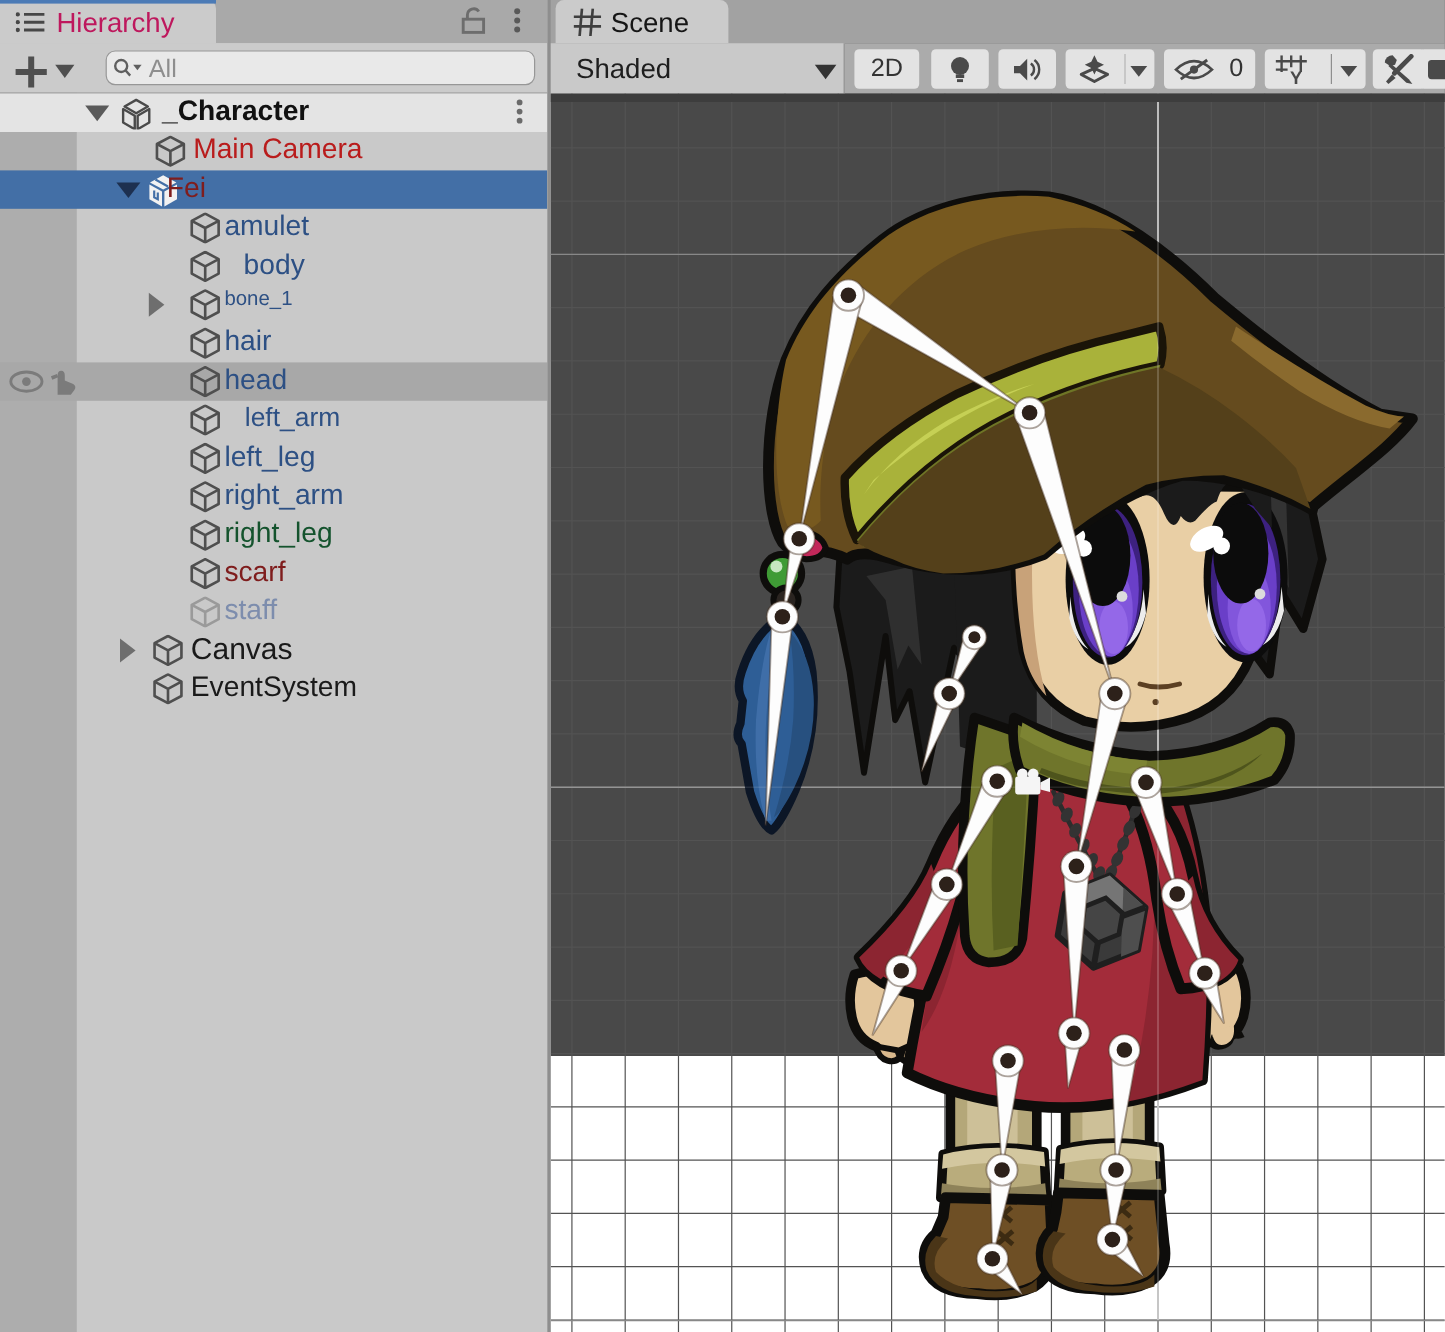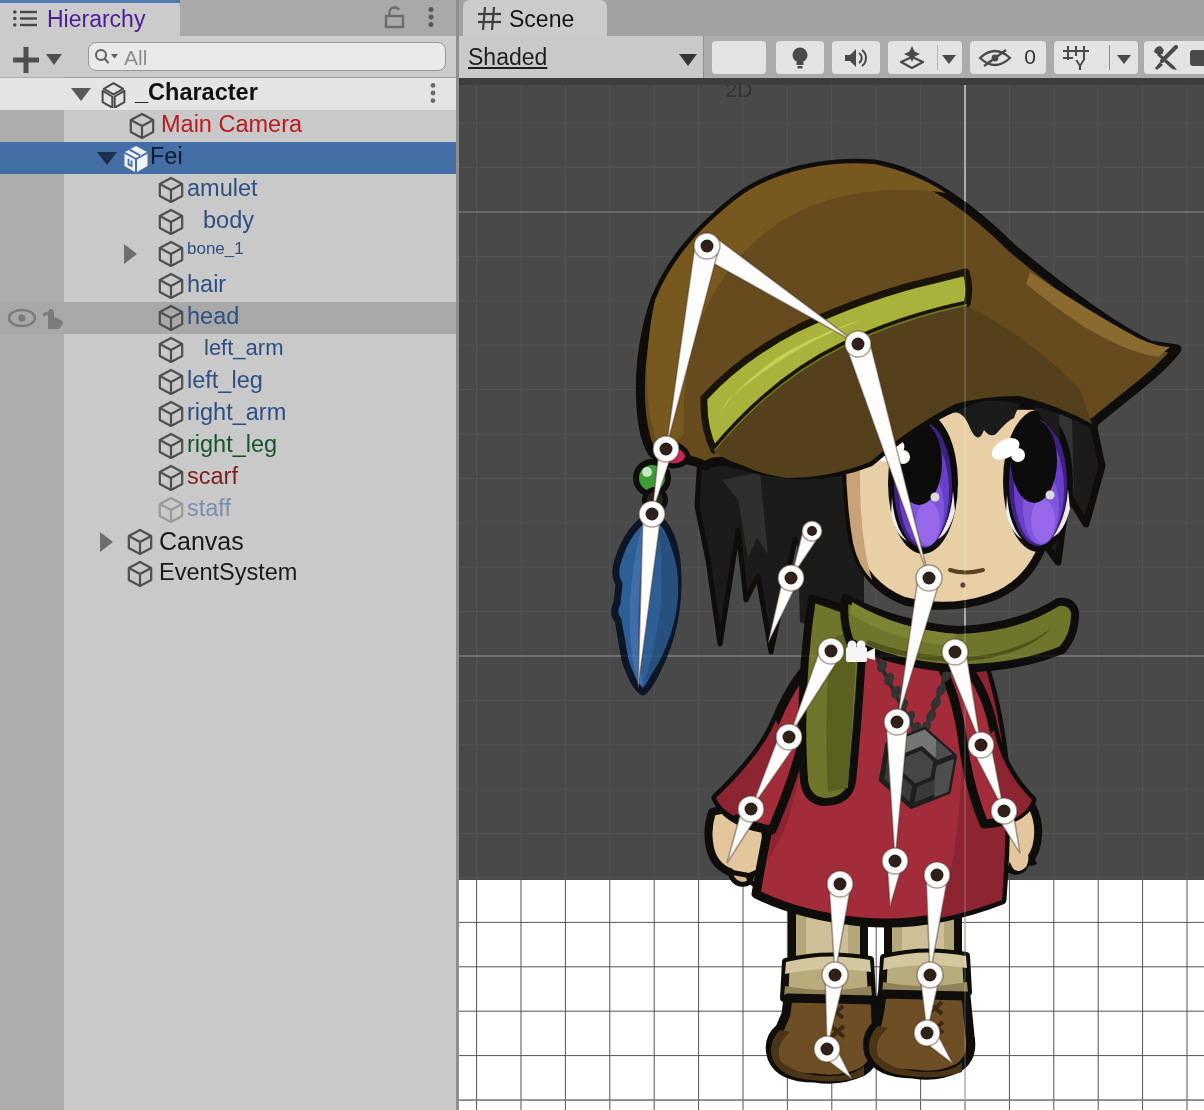--- a/index.html
+++ b/index.html
@@ -21,21 +21,21 @@
         <line x1="7" y1="3" x2="24" y2="3"></line>
         <line x1="7" y1="9.5" x2="24" y2="9.5"></line>
         <line x1="7" y1="16" x2="24" y2="16"></line>
       </g>
     <g fill="#474747">
         <circle cx="1.8" cy="3" r="1.8"></circle>
         <circle cx="1.8" cy="9.5" r="1.8"></circle>
         <circle cx="1.8" cy="16" r="1.8"></circle>
       </g>
   </svg>
-  <div class="abs" style="left:47px;top:6px;font-size:23px;color:#4c1d95;">Hierarchy</div>
+  <div class="abs" style="left:47px;top:6px;font-size:23px;color:#be185d;">Hierarchy</div>
 
   <svg class="abs" style="left:384px;top:5px" width="22" height="24" viewBox="0 0 22 24">
     <rect x="2" y="11" width="17" height="11" fill="none" stroke="#6d6d6d" stroke-width="2.4"></rect>
     <path d="M5.5 11 V7.5 A5.2 5.2 0 0 1 15 4.6" fill="none" stroke="#6d6d6d" stroke-width="2.4"></path>
   </svg>
 
   <svg class="abs" style="left:426px;top:6px" width="10" height="24" viewBox="0 0 10 24">
     <g fill="#595959">
         <circle cx="5" cy="3.4" r="2.5"></circle>
         <circle cx="5" cy="11" r="2.5"></circle>
@@ -87,21 +87,21 @@
 <div class="abs" style="left:0;top:142px;width:456px;height:32px;background:#436fa6;"></div>
 <div class="abs" style="left:97px;top:152px;width:0;height:0;border-left:10px solid transparent;border-right:10px solid transparent;border-top:13px solid #1d3050;"></div>
 <svg class="abs" style="left:122px;top:144.5px" width="28" height="28" viewBox="0 0 28 28">
         <g fill="#f2f2f2">
           <path d="M14 1 L25 7 L14 13 L3 7 Z"></path>
           <path d="M2.5 8.8 L13 14.6 V27 L2.5 21 Z"></path>
           <path d="M25.5 8.8 L15 14.6 V27 L25.5 21 Z"></path>
         </g>
         <path d="M7.5 4.6 L18 10.4 M9.5 15.5 V21 L6.5 19.5 V13.8" stroke="#436fa6" stroke-width="1.8" fill="none"></path>
       </svg>
-<div class="abs" style="left:150px;top:143px;font-size:23.5px;color:#0f172a;text-align:center;">Fei</div>
+<div class="abs" style="left:139px;top:143px;font-size:23.5px;color:#7f1d1d;text-align:center;">Fei</div>
 <svg class="abs" style="left:158px;top:177.0px" width="26" height="26" viewBox="0 0 26 26">
         <path d="M13.0 1.0 L24.2 7.0 L24.2 19.0 L13.0 25.0 L1.8 19.0 L1.8 7.0 Z" fill="none" stroke="#4f4f4f" stroke-width="2.2" stroke-linejoin="round"></path>
         <path d="M1.8 7.0 L13.0 13.0 L24.2 7.0 M13.0 13.0 L13.0 25.0" fill="none" stroke="#4f4f4f" stroke-width="2.2" stroke-linejoin="round"></path>
       </svg>
 <div class="abs" style="left:187px;top:175px;font-size:23.5px;color:#2d5084;">amulet</div>
 <svg class="abs" style="left:158px;top:209.0px" width="26" height="26" viewBox="0 0 26 26">
         <path d="M13.0 1.0 L24.2 7.0 L24.2 19.0 L13.0 25.0 L1.8 19.0 L1.8 7.0 Z" fill="none" stroke="#4f4f4f" stroke-width="2.2" stroke-linejoin="round"></path>
         <path d="M1.8 7.0 L13.0 13.0 L24.2 7.0 M13.0 13.0 L13.0 25.0" fill="none" stroke="#4f4f4f" stroke-width="2.2" stroke-linejoin="round"></path>
       </svg>
 <div class="abs" style="left:187px;top:207px;font-size:23.5px;color:#2d5084;margin-left:16px;">body</div>
@@ -184,25 +184,25 @@
         <line x1="16" y1="0" x2="14" y2="23"></line>
       <line x1="0" y1="7" x2="23" y2="7"></line>
         <line x1="0" y1="15" x2="23" y2="15"></line>
     </g>
   </svg>
   <div class="abs" style="left:50px;top:6px;font-size:23px;color:#161616;">Scene</div>
 
   <div class="abs" style="left:0;top:36px;width:745px;height:42px;background:#ababab;"></div>
   <div class="abs" style="left:0;top:78px;width:745px;height:7px;background:#3d3d3d;z-index:5;"></div>
   <div class="abs" style="left:0;top:36px;width:244px;height:42px;background:#c9c9c9;border-right:1px solid #8f8f8f;"></div>
-  <div class="abs" style="left:9px;top:44px;font-size:23px;color:#1e1e1e;text-decoration:underline;">Shaded</div>
+  <div class="abs" style="left:21px;top:44px;font-size:23px;color:#1e1e1e;">Shaded</div>
   <div class="abs" style="left:220px;top:54px;width:0;height:0;border-left:9px solid transparent;border-right:9px solid transparent;border-top:12px solid #333;"></div>
   <div id="btns">
       <div class="abs" style="left:253px;top:41px;width:54px;height:33px;background:#e3e3e3;border-radius:4px;">
-        <div style="position:absolute;left:0;top:4px;width:100%;text-align:center;font-size:21px;color:#333;margin-top:33px;">2D</div>
+        <div style="position:absolute;left:0;top:4px;width:100%;text-align:center;font-size:21px;color:#333;">2D</div>
       </div>
 <div class="abs" style="left:317px;top:41px;width:48px;height:33px;background:#e3e3e3;border-radius:4px;">
         <svg style="position:absolute;left:13px;top:5px" width="22" height="24" viewBox="0 0 22 24">
 <circle cx="11" cy="9" r="7.5" fill="#4a4a4a"></circle>
           <rect x="7.5" y="16" width="7" height="3" fill="#4a4a4a"></rect>
           <rect x="8.5" y="20" width="5" height="2.4" fill="#4a4a4a"></rect>
         </svg>
       </div>
 <div class="abs" style="left:373px;top:41px;width:48px;height:33px;background:#e3e3e3;border-radius:4px;">
         <svg style="position:absolute;left:11px;top:6px" width="26" height="22" viewBox="0 0 26 22">

